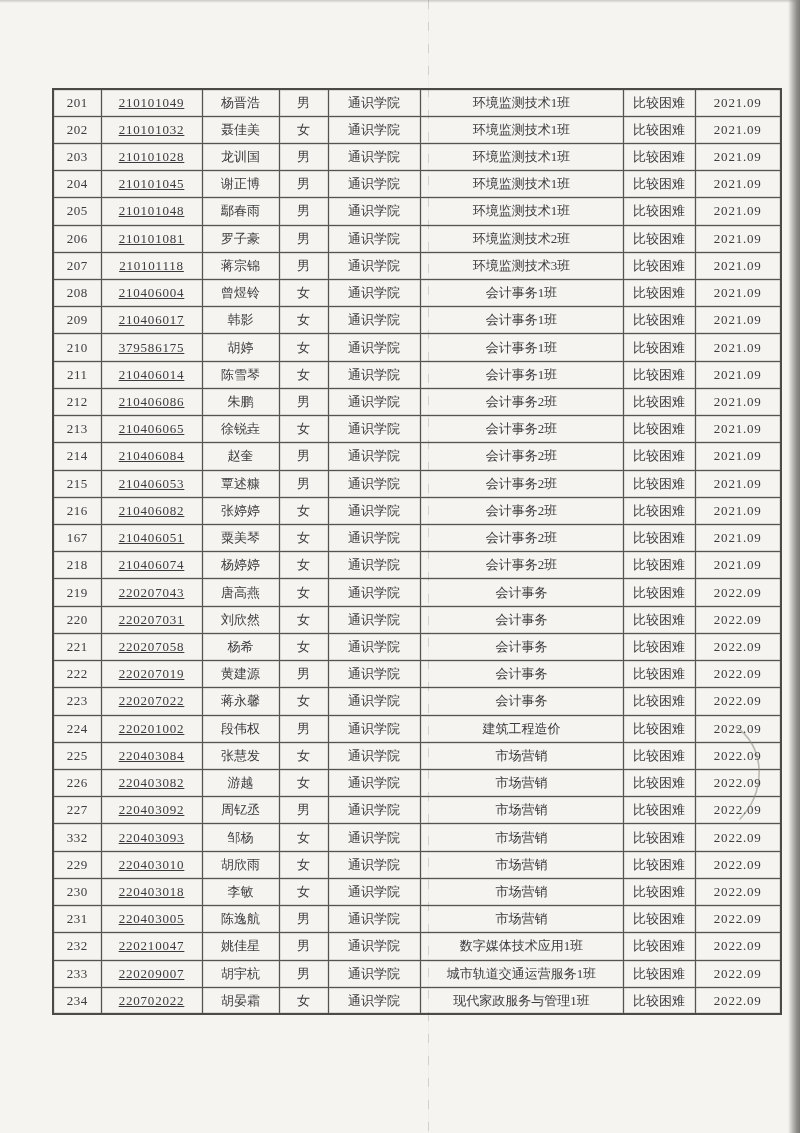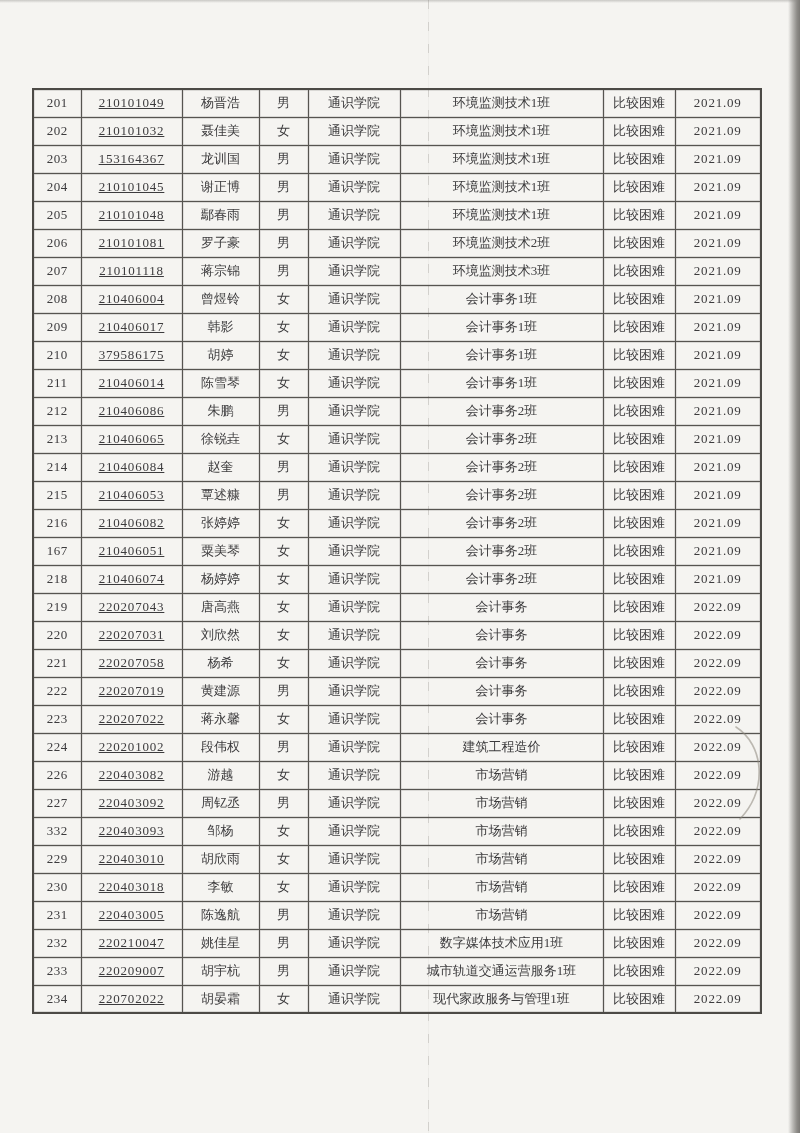--- a/index.html
+++ b/index.html
@@ -75,21 +75,21 @@
     box-shadow: inset 0 0 0 0.4px rgba(86,84,80,0.35);
     text-align: center;
     vertical-align: middle;
     font-size: 13px;
     color: #3c3b3d;
     white-space: nowrap;
     overflow: hidden;
     padding: 0 2px;
   }
 
-  .doc-table { border: 2px solid #4c4a46; }
+  .doc-table { border: 2px solid #4c4a46; margin-left: 20px; }
 
   .doc-table tr { height: 27.23px; }
 
   td.c-id   { letter-spacing: 0.8px; text-decoration: underline; }
   td.c-idx  { letter-spacing: 0.5px; }
   td.c-date { letter-spacing: 0.8px; }
 
   col.w-idx    { width: 48px; }
   col.w-id     { width: 101px; }
   col.w-name   { width: 77px; }
@@ -135,21 +135,21 @@
           <td class="c-id">210101032</td>
           <td>聂佳美</td>
           <td>女</td>
           <td>通识学院</td>
           <td>环境监测技术1班</td>
           <td>比较困难</td>
           <td class="c-date">2021.09</td>
         </tr>
         <tr>
           <td class="c-idx">203</td>
-          <td class="c-id">153164367</td>
+          <td class="c-id">210101028</td>
           <td>龙训国</td>
           <td>男</td>
           <td>通识学院</td>
           <td>环境监测技术1班</td>
           <td>比较困难</td>
           <td class="c-date">2021.09</td>
         </tr>
         <tr>
           <td class="c-idx">204</td>
           <td class="c-id">210101045</td>
@@ -354,20 +354,30 @@
           <td class="c-idx">224</td>
           <td class="c-id">220201002</td>
           <td>段伟权</td>
           <td>男</td>
           <td>通识学院</td>
           <td>建筑工程造价</td>
           <td>比较困难</td>
           <td class="c-date">2022.09</td>
         </tr>
         <tr>
+          <td class="c-idx">225</td>
+          <td class="c-id">220403084</td>
+          <td>张慧发</td>
+          <td>女</td>
+          <td>通识学院</td>
+          <td>市场营销</td>
+          <td>比较困难</td>
+          <td class="c-date">2022.09</td>
+        </tr>
+        <tr>
           <td class="c-idx">226</td>
           <td class="c-id">220403082</td>
           <td>游越</td>
           <td>女</td>
           <td>通识学院</td>
           <td>市场营销</td>
           <td>比较困难</td>
           <td class="c-date">2022.09</td>
         </tr>
         <tr>

